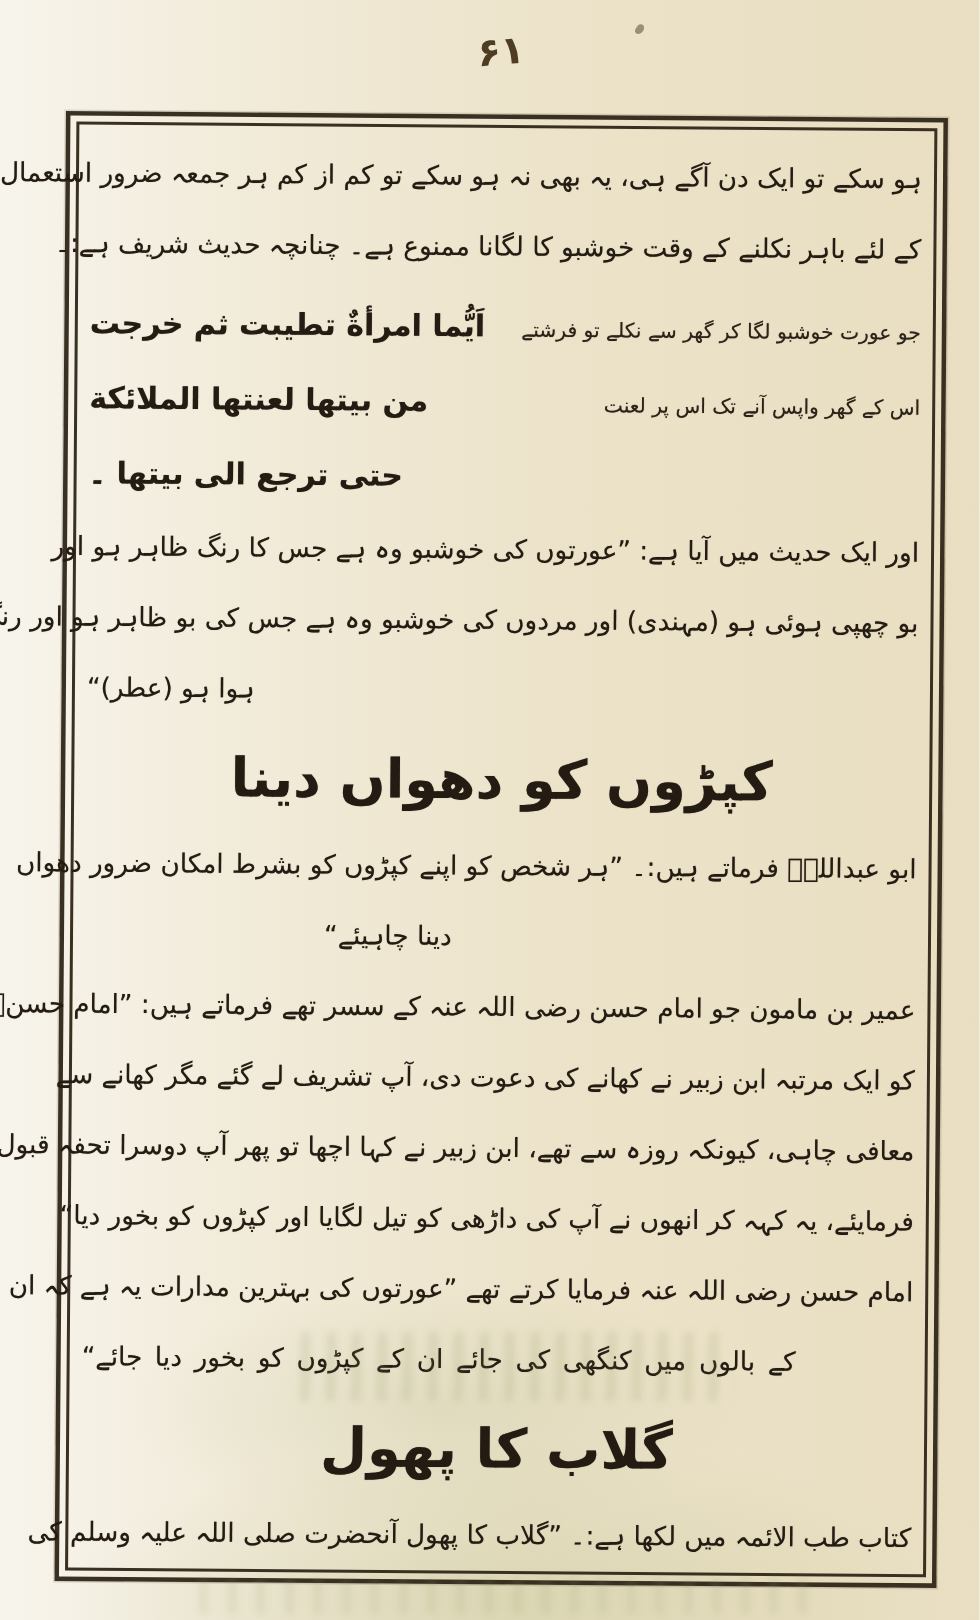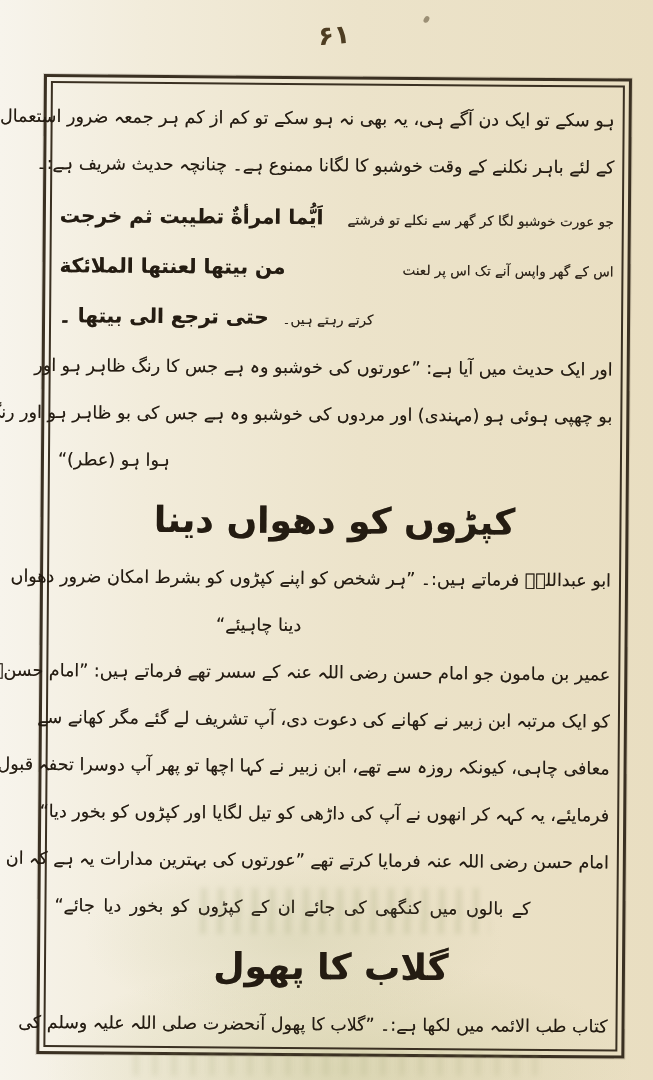--- a/index.html
+++ b/index.html
@@ -71,21 +71,20 @@
         <div class="h-row">
           <span class="arabic-cell">اَیُّما امرأةٌ تطیبت ثم خرجت</span>
           <span class="urdu-cell">جو عورت خوشبو لگا کر گھر سے نکلے تو فرشتے</span>
         </div>
         <div class="h-row">
           <span class="arabic-cell">من بیتها لعنتها الملائکة</span>
           <span class="urdu-cell">اس کے گھر واپس آنے تک اس پر لعنت</span>
         </div>
         <div class="h-row last">
           <span class="arabic-cell">حتی ترجع الی بیتها ۔</span>
-          <span class="urdu-cell">کرتے رہتے ہیں۔</span>
         </div>
       </div>
 
       <div class="para">
         <div class="line">اور ایک حدیث میں آیا ہے: ”عورتوں کی خوشبو وہ ہے جس کا رنگ ظاہر ہو اور</div>
         <div class="line">بو چھپی ہوئی ہو (مہندی) اور مردوں کی خوشبو وہ ہے جس کی بو ظاہر ہو اور رنگ چھپا</div>
         <div class="line end-left">ہوا ہو (عطر)“</div>
       </div>
 
       <div class="heading">کپڑوں کو دھواں دینا</div>

